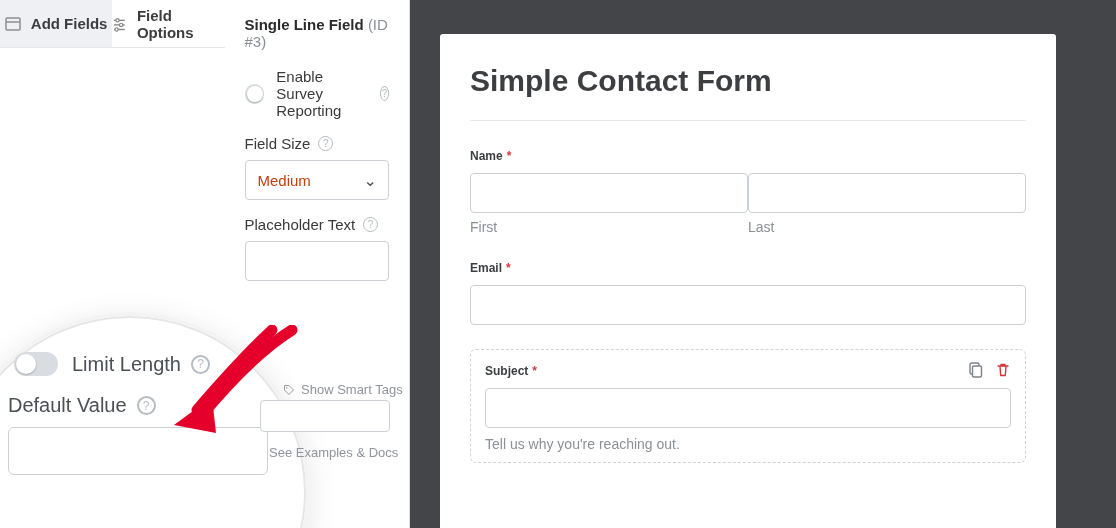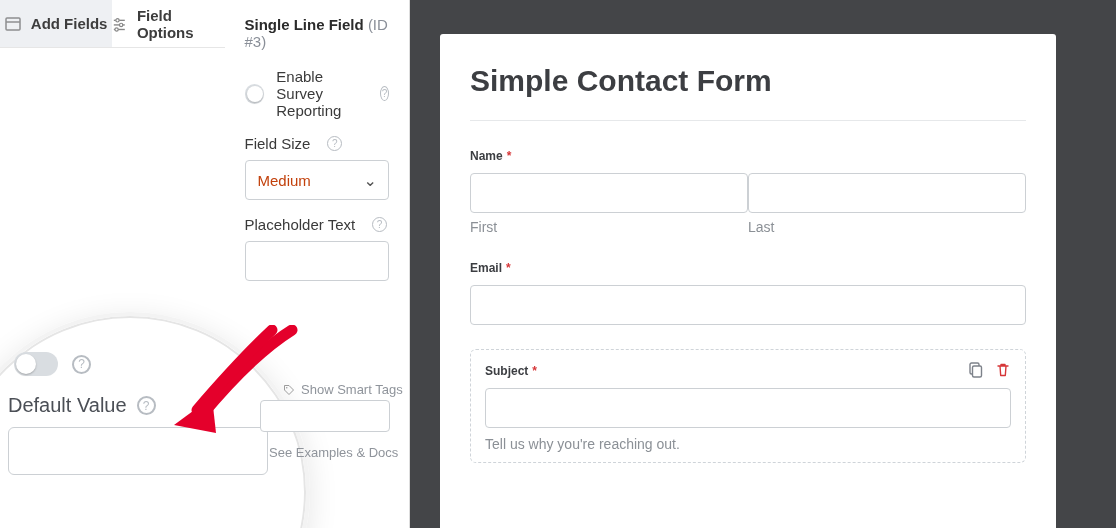--- a/index.html
+++ b/index.html
@@ -10,21 +10,21 @@
   .top-tab.active{background:#fff}
   .top-tab.inactive{background:#eef0f3}
   .top-tab .ic{width:16px;height:16px;opacity:.7}
   .sub-tabs{display:flex;padding:0 18px;height:46px;align-items:flex-end;border-bottom:1px solid #eee}
   .sub-tab{padding:12px 2px 10px;margin-right:24px;font-size:16px;color:#555;cursor:pointer;border-bottom:3px solid transparent}
   .sub-tab.active{color:#222;font-weight:700;border-bottom-color:#e27730}
   .panel{padding:16px 20px 0 20px;flex:1;overflow:visible;position:relative}
   .field-title{font-size:15px;font-weight:700;color:#2b2b2b;margin-bottom:18px}
   .field-title .idtag{font-weight:400;color:#8a8f98}
   .row{margin-bottom:16px}
-  .row-label{font-size:15px;color:#3a3a3a;display:flex;align-items:center;gap:17px;margin-bottom:8px}
+  .row-label{font-size:15px;color:#3a3a3a;display:flex;align-items:center;gap:8px;margin-bottom:8px}
   .help-ic{width:15px;height:15px;border:1.5px solid #b7bcc2;border-radius:50%;display:inline-flex;align-items:center;justify-content:center;font-size:10px;color:#b7bcc2;line-height:1}
   .toggle{width:36px;height:20px;background:#d9dde1;border-radius:20px;position:relative;display:inline-block;vertical-align:middle}
   .toggle .knob{position:absolute;top:2px;left:2px;width:16px;height:16px;background:#fff;border-radius:50%;box-shadow:0 1px 2px rgba(0,0,0,.2)}
   .toggle-row{display:flex;align-items:center;gap:12px;font-size:15px;color:#3a3a3a}
   select,input[type=text]{width:100%;height:40px;border:1px solid #ccd0d4;border-radius:4px;padding:0 12px;font-size:15px;background:#fff;color:#c2410c}
   select{appearance:none;background-image:none}
   .select-wrap{position:relative}
   .select-wrap .chev{position:absolute;right:12px;top:50%;transform:translateY(-50%);pointer-events:none;color:#555}
   .tag-ic{width:12px;height:12px}
 
@@ -127,20 +127,21 @@
 </div>
 
 <div class="spotlight"></div>
 
 <div class="spot-content">
   <div class="spot-row" style="display:flex;align-items:center;gap:14px;margin-left:8px">
     <span class="spot-toggle">
         <span class="kk"></span>
       </span>
     <span class="spot-label" style="margin:0">
+        <span>Limit Length</span>
         <span class="spot-help">?</span>
       </span>
   </div>
   <div class="spot-row" style="margin-left:2px">
     <div class="spot-label">
       <span>Default Value</span>
       <span class="spot-help">?</span>
     </div>
     <div class="spot-input"></div>
   </div>

